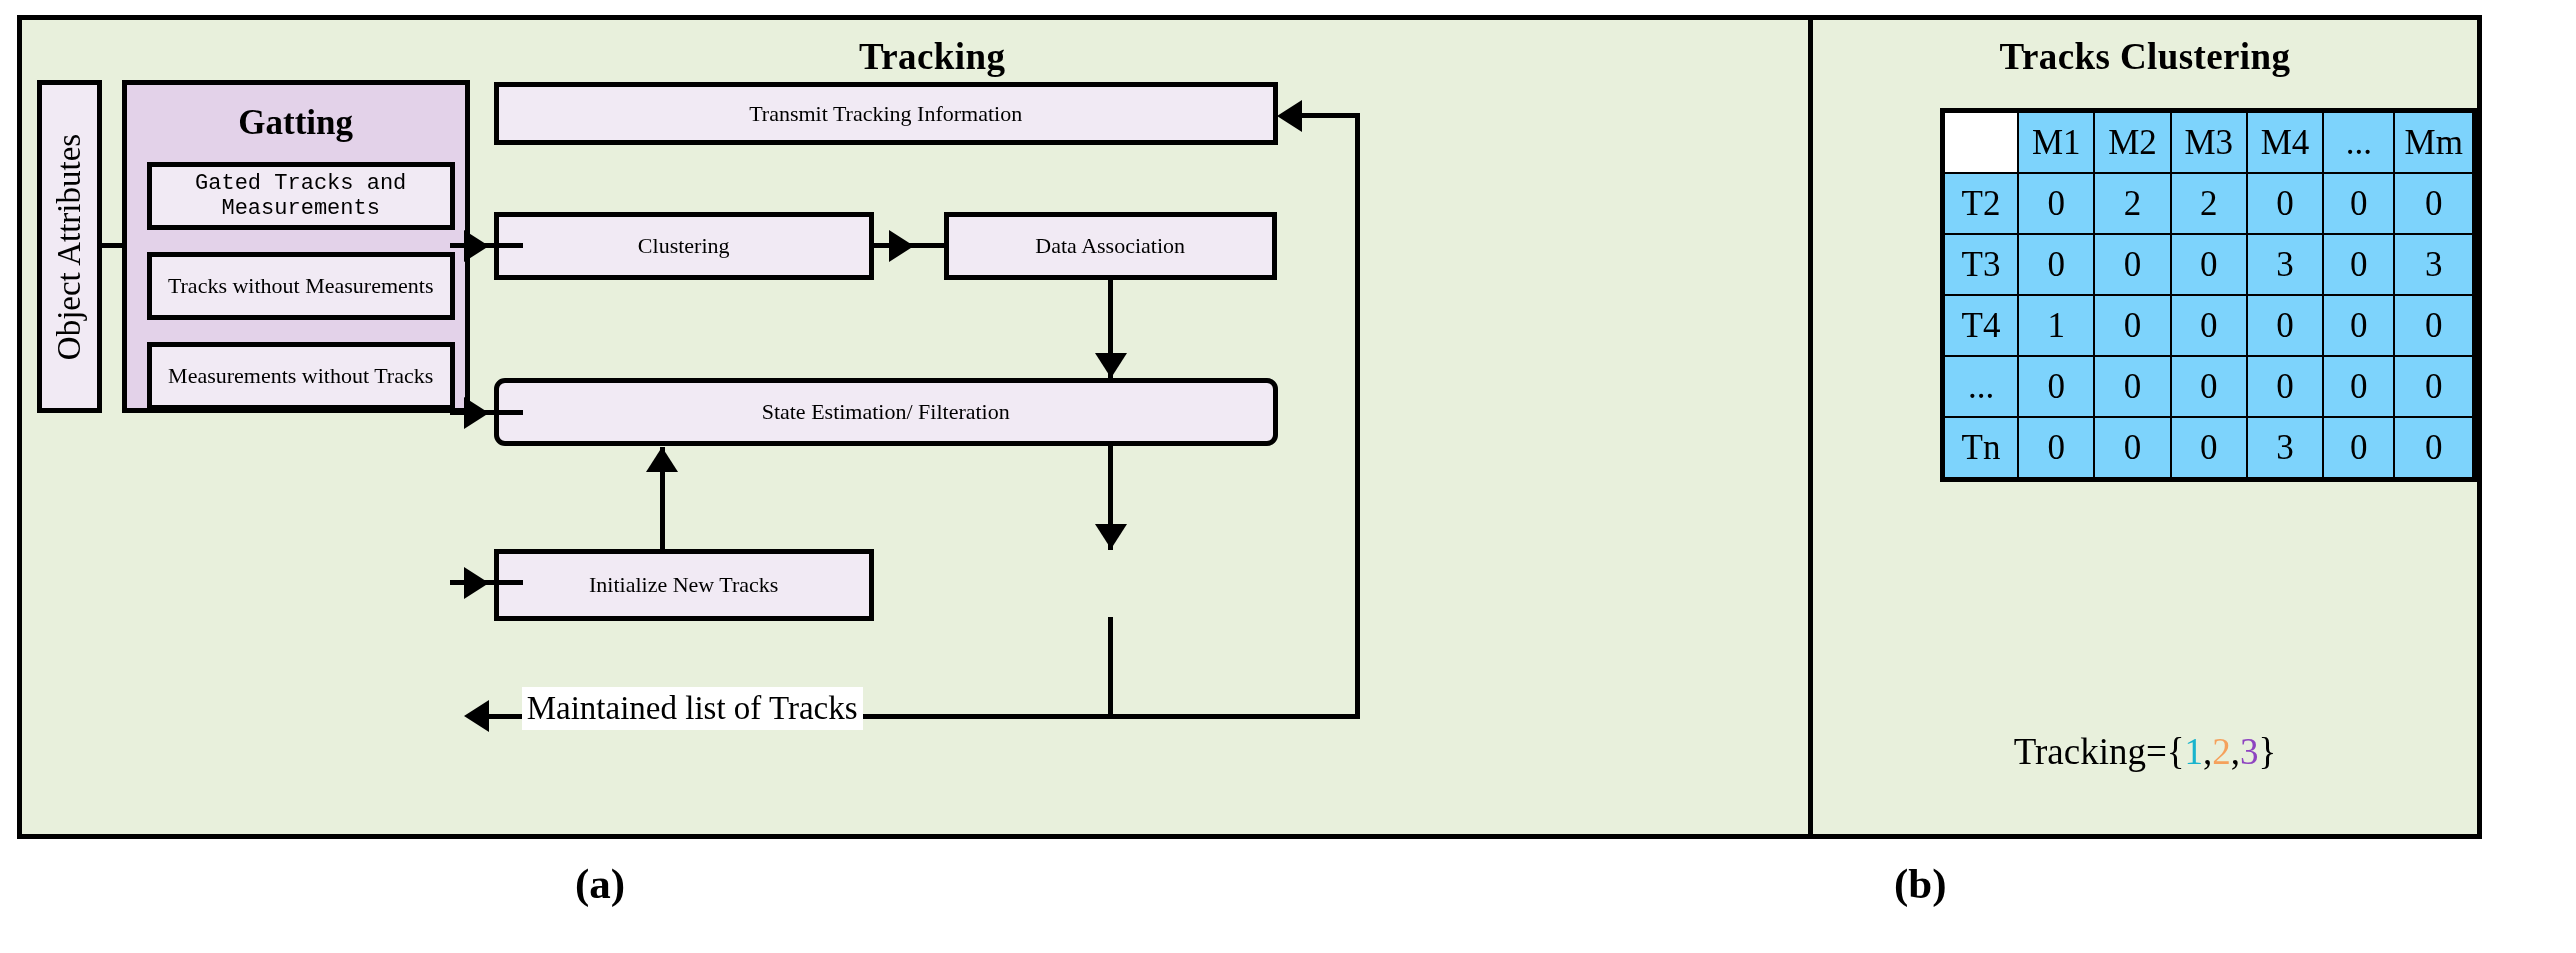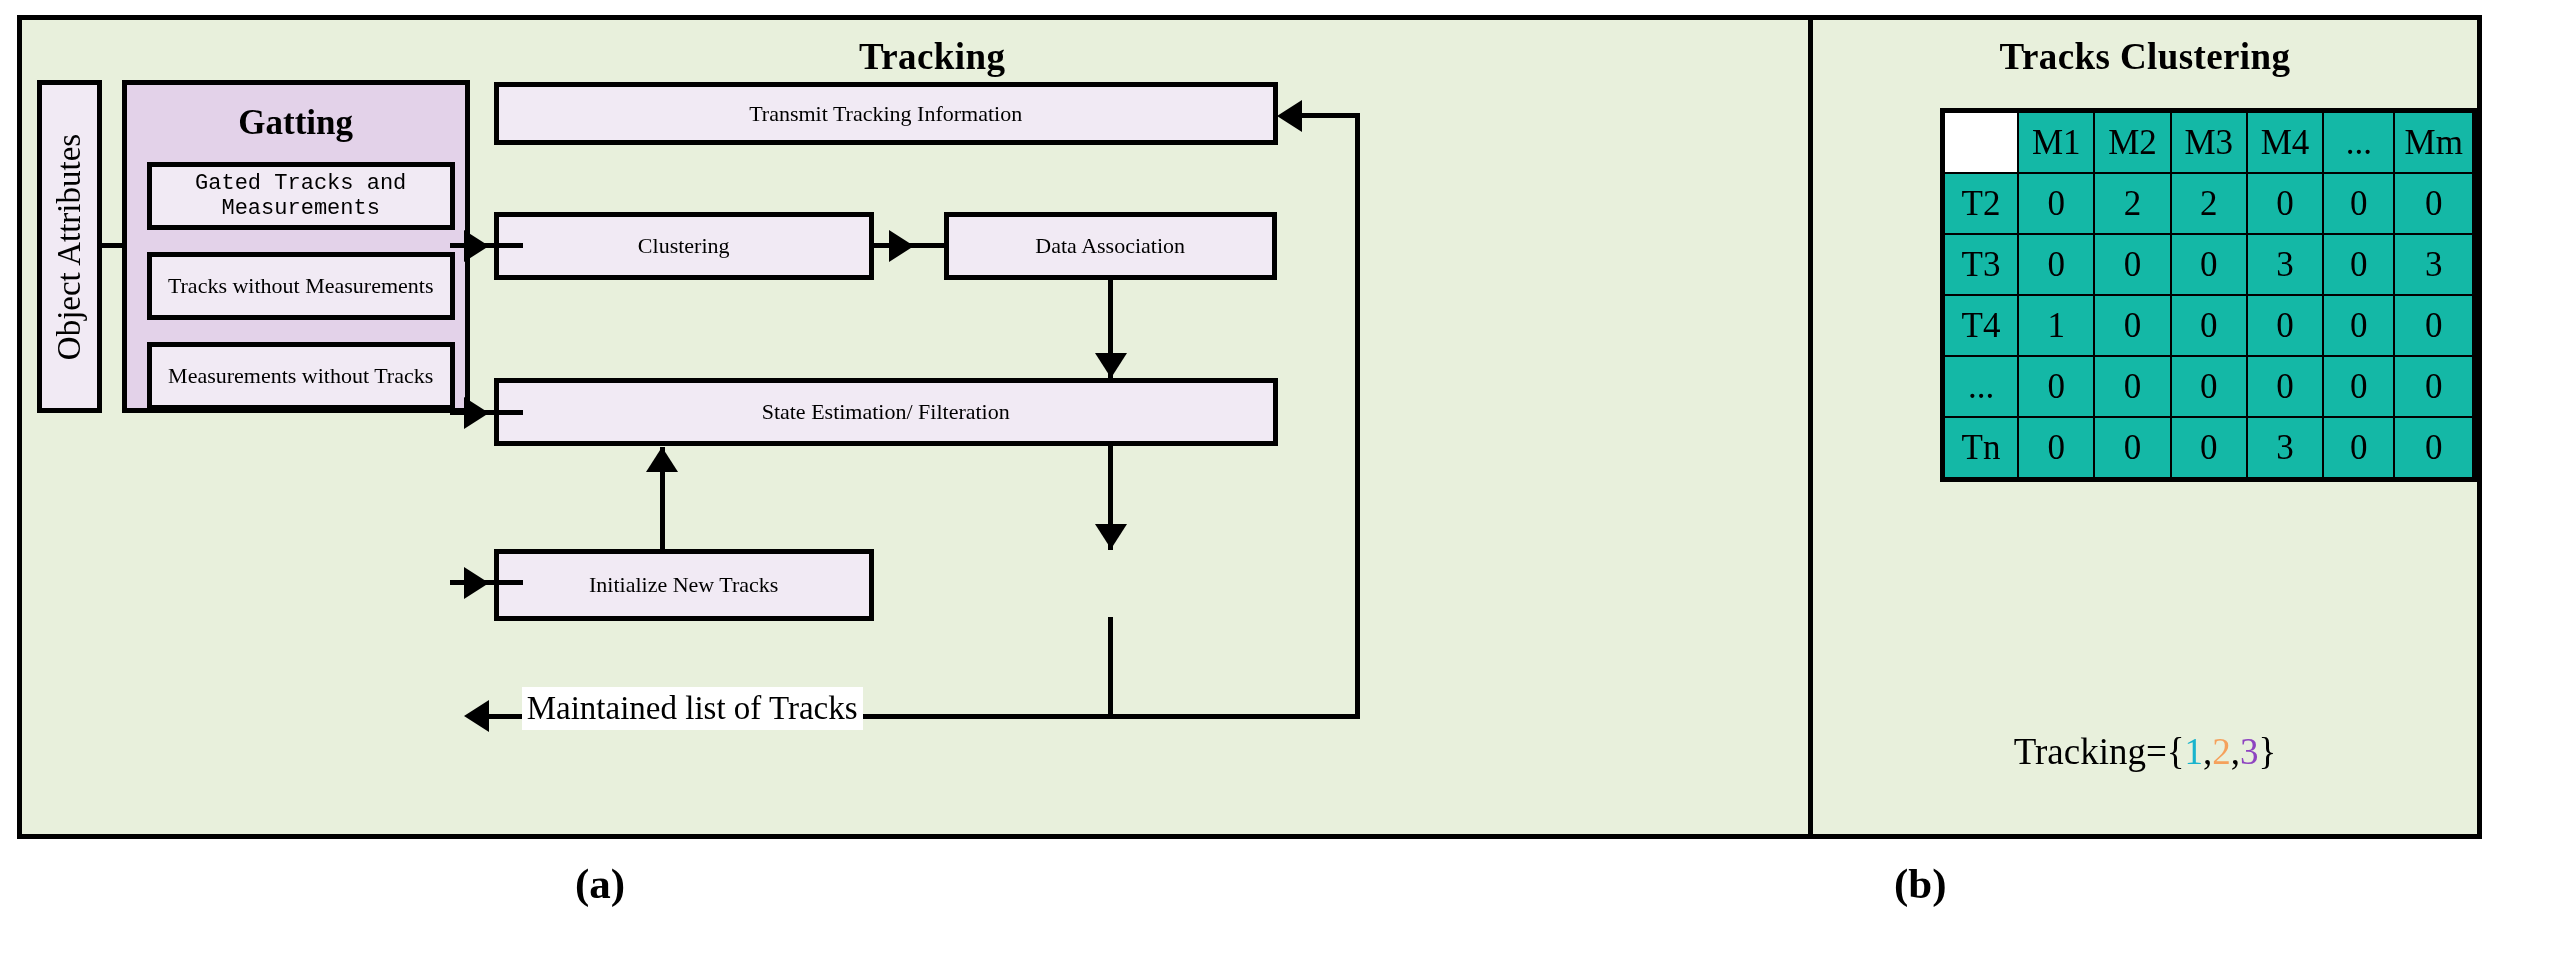--- a/index.html
+++ b/index.html
@@ -30,21 +30,21 @@
   .ar-right{border-top:16px solid transparent;border-bottom:16px solid transparent;border-left:25px solid #000;}
   .ar-left{border-top:16px solid transparent;border-bottom:16px solid transparent;border-right:25px solid #000;}
   .ar-up{border-left:16px solid transparent;border-right:16px solid transparent;border-bottom:25px solid #000;}
   .ar-down{border-left:16px solid transparent;border-right:16px solid transparent;border-top:25px solid #000;}
 
   .edge-label{position:absolute;background:#ffffff;font-size:33px;padding:3.3px 5px;white-space:nowrap;line-height:1.1;}
 
   
   #cluster-table{position:absolute;border-collapse:collapse;border:5px solid #000;}
   #cluster-table td{border:2.5px solid #000;width:79px;height:57px;text-align:center;
-                    vertical-align:middle;font-size:35px;background:#14b8a6;color:#000;}
+                    vertical-align:middle;font-size:35px;background:#7dd3fc;color:#000;}
   #cluster-table td.corner{background:#ffffff;}
   td.c1{background:#6ecad9;}
   td.c2{background:#fbc195;}
   td.c3{background:#cdbfdf;}
   td.hatch{background-color:#e8f0dc;
     background-image:repeating-linear-gradient(180deg,#bfc4b8 0px,#bfc4b8 4.2px,#e9eedf 4.2px,#e9eedf 9.2px);}
 
   .clusters-line{position:absolute;left:0;right:0;text-align:center;font-size:37px;color:#000;}
   .clusters-line .k1{color:#18b4cd;}
   .clusters-line .k2{color:#f5a15c;}
@@ -72,21 +72,21 @@
     <div class="node" style="left:20px;top:167px;width:308px;height:68px;">Tracks without Measurements</div>
     <div class="node" style="left:20px;top:257px;width:308px;height:68px;">Measurements without Tracks</div>
   </div>
 
   <div class="node" style="left:472px;top:62px;width:784px;height:63px;">Transmit Tracking Information</div>
 
   <div class="node" style="left:472px;top:192px;width:380px;height:68px;">Clustering</div>
 
   <div class="node" style="left:922px;top:192px;width:333px;height:68px;">Data Association</div>
 
-  <div class="node" style="left:472px;top:358px;width:784px;height:68px;">State Estimation/ Filteration</div>
+  <div class="node" style="left:472px;top:358px;width:784px;height:68px;border-radius:11px;">State Estimation/ Filteration</div>
 
   <div class="node" style="left:472px;top:529px;width:380px;height:72px;">Initialize New Tracks</div>
 
 
   <div class="ln hline" style="left:428px;top:223px;width:73px;"></div>
   <div class="arrow ar-right" style="left:442px;top:210px;"></div>
 
   <div class="ln hline" style="left:852px;top:223px;width:73px;"></div>
   <div class="arrow ar-right" style="left:867px;top:210px;"></div>
 

